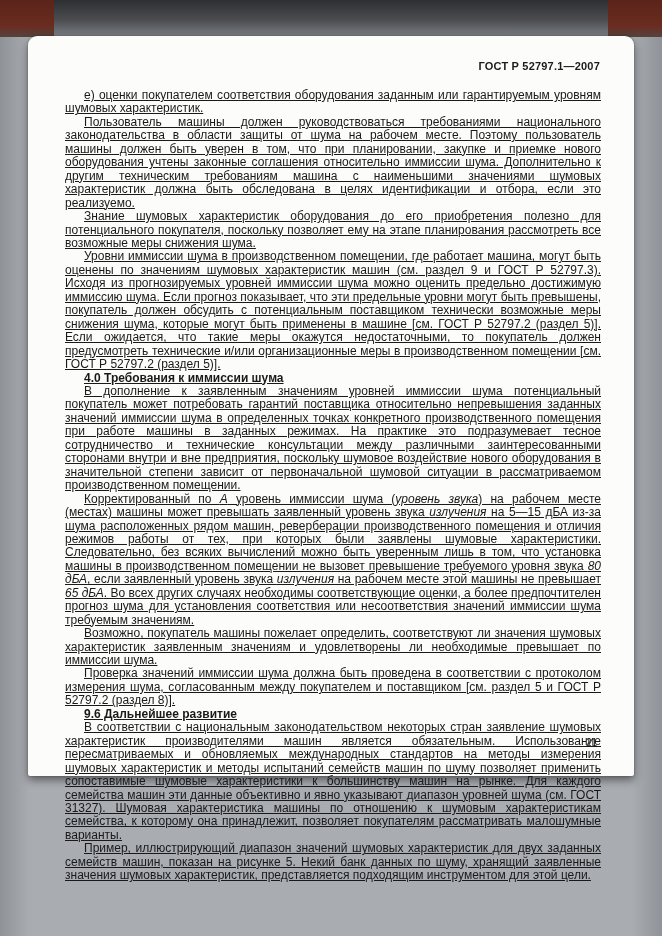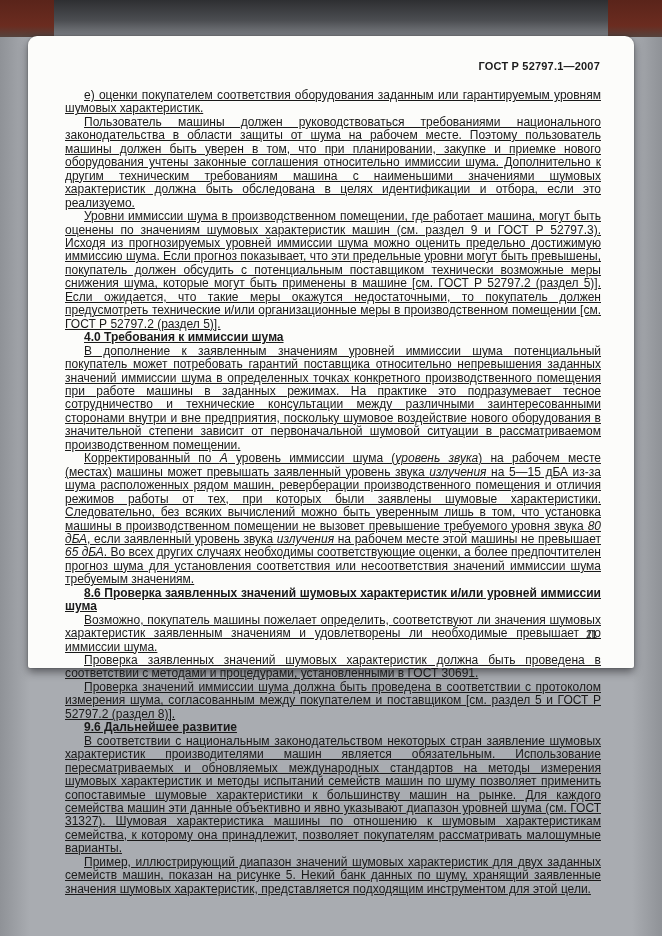--- a/index.html
+++ b/index.html
@@ -14,21 +14,21 @@
     overflow: hidden;
   }
   .top-band {
     position: absolute; top: 0; left: 0; right: 0; height: 37px;
     background: linear-gradient(180deg, #2e2f32 0%, #4b4d51 55%, #7e8186 100%);
   }
   .corner { position: absolute; top: 0; width: 54px; height: 37px; }
   .corner-left  { left: 0;  background: linear-gradient(180deg, #5a241a 0%, #6b2c20 70%, #55433d 100%); }
   .corner-right { right: 0; background: linear-gradient(180deg, #5a241a 0%, #6b2c20 70%, #55433d 100%); }
   .page {
-    position: absolute; left: 28px; top: 36px; width: 606px; height: 632px;
+    position: absolute; left: 28px; top: 36px; width: 606px; height: 740px;
     background: #fcfcfa;
     border-radius: 9px 9px 2px 2px;
     box-shadow: 0 4px 9px rgba(25,25,30,0.55), 0 0 2px rgba(0,0,0,0.35);
   }
   .doc-header {
     position: absolute; top: 24px; right: 34px;
     font-size: 11px; font-weight: bold; color: #1b1b1b;
     letter-spacing: 0.2px;
   }
   .doc-body {
@@ -52,27 +52,26 @@
   <div class="top-band"></div>
   <div class="corner corner-left"></div>
   <div class="corner corner-right"></div>
 
   <div class="page">
     <div class="doc-header">ГОСТ Р 52797.1—2007</div>
 
     <div class="doc-body">
         <p class="body"><span>е) оценки покупателем соответствия оборудования заданным или гарантируемым уровням шумовых характеристик.</span></p>
         <p class="body"><span>Пользователь машины должен руководствоваться требованиями национального законодательства в области защиты от шума на рабочем месте. Поэтому пользователь машины должен быть уверен в том, что при планировании, закупке и приемке нового оборудования учтены законные соглашения относительно иммиссии шума. Дополнительно к другим техническим требованиям машина с наименьшими значениями шумовых характеристик должна быть обследована в целях идентификации и отбора, если это реализуемо.</span></p>
+        <p class="body"><span>Знание шумовых характеристик оборудования до его приобретения полезно для потенциального покупателя, поскольку позволяет ему на этапе планирования рассмотреть все возможные меры снижения шума.</span></p>
         <p class="body"><span>Уровни иммиссии шума в производственном помещении, где работает машина, могут быть оценены по значениям шумовых характеристик машин (см. раздел 9 и ГОСТ Р 52797.3). Исходя из прогнозируемых уровней иммиссии шума можно оценить предельно достижимую иммиссию шума. Если прогноз показывает, что эти предельные уровни могут быть превышены, покупатель должен обсудить с потенциальным поставщиком технически возможные меры снижения шума, которые могут быть применены в машине [см. ГОСТ Р 52797.2 (раздел 5)]. Если ожидается, что такие меры окажутся недостаточными, то покупатель должен предусмотреть технические и/или организационные меры в производственном помещении [см. ГОСТ Р 52797.2 (раздел 5)].</span></p>
         <p class="heading"><span>4.0 Требования к иммиссии шума</span></p>
         <p class="body"><span>В дополнение к заявленным значениям уровней иммиссии шума потенциальный покупатель может потребовать гарантий поставщика относительно непревышения заданных значений иммиссии шума в определенных точках конкретного производственного помещения при работе машины в заданных режимах. На практике это подразумевает тесное сотрудничество и технические консультации между различными заинтересованными сторонами внутри и вне предприятия, поскольку шумовое воздействие нового оборудования в значительной степени зависит от первоначальной шумовой ситуации в рассматриваемом производственном помещении.</span></p>
         <p class="body"><span>Корректированный по </span><span class="it">А</span><span> уровень иммиссии шума (</span><span class="it">уровень звука</span><span>) на рабочем месте (местах) машины может превышать заявленный уровень звука </span><span class="it">излучения</span><span> на 5—15 дБА из-за шума расположенных рядом машин, реверберации производственного помещения и отличия режимов работы от тех, при которых были заявлены шумовые характеристики. Следовательно, без всяких вычислений можно быть уверенным лишь в том, что установка машины в производственном помещении не вызовет превышение требуемого уровня звука </span><span class="it">80 дБА</span><span>, если заявленный уровень звука </span><span class="it">излучения</span><span> на рабочем месте этой машины не превышает </span><span class="it">65 дБА</span><span>. Во всех других случаях необходимы соответствующие оценки, а более предпочтителен прогноз шума для установления соответствия или несоответствия значений иммиссии шума требуемым значениям.</span></p>
-        <p class="heading"><span>8.6 Проверка заявленных значений шумовых характеристик и/или уровней иммиссии шума</span></p>
         <p class="body"><span>Возможно, покупатель машины пожелает определить, соответствуют ли значения шумовых характеристик заявленным значениям и удовлетворены ли необходимые превышает по иммиссии шума.</span></p>
-        <p class="body"><span>Проверка заявленных значений шумовых характеристик должна быть проведена в соответствии с методами и процедурами, установленными в ГОСТ 30691.</span></p>
         <p class="body"><span>Проверка значений иммиссии шума должна быть проведена в соответствии с протоколом измерения шума, согласованным между покупателем и поставщиком [см. раздел 5 и ГОСТ Р 52797.2 (раздел 8)].</span></p>
         <p class="heading"><span>9.6 Дальнейшее развитие</span></p>
         <p class="body"><span>В соответствии с национальным законодательством некоторых стран заявление шумовых характеристик производителями машин является обязательным. Использование пересматриваемых и обновляемых международных стандартов на методы измерения шумовых характеристик и методы испытаний семейств машин по шуму позволяет применить сопоставимые шумовые характеристики к большинству машин на рынке. Для каждого семейства машин эти данные объективно и явно указывают диапазон уровней шума (см. ГОСТ 31327). Шумовая характеристика машины по отношению к шумовым характеристикам семейства, к которому она принадлежит, позволяет покупателям рассматривать малошумные варианты.</span></p>
         <p class="body"><span>Пример, иллюстрирующий диапазон значений шумовых характеристик для двух заданных семейств машин, показан на рисунке 5. Некий банк данных по шуму, хранящий заявленные значения шумовых характеристик, представляется подходящим инструментом для этой цели.</span></p>
       </div>
 
     <div class="page-number">21</div>
   </div>
 </div>
 

